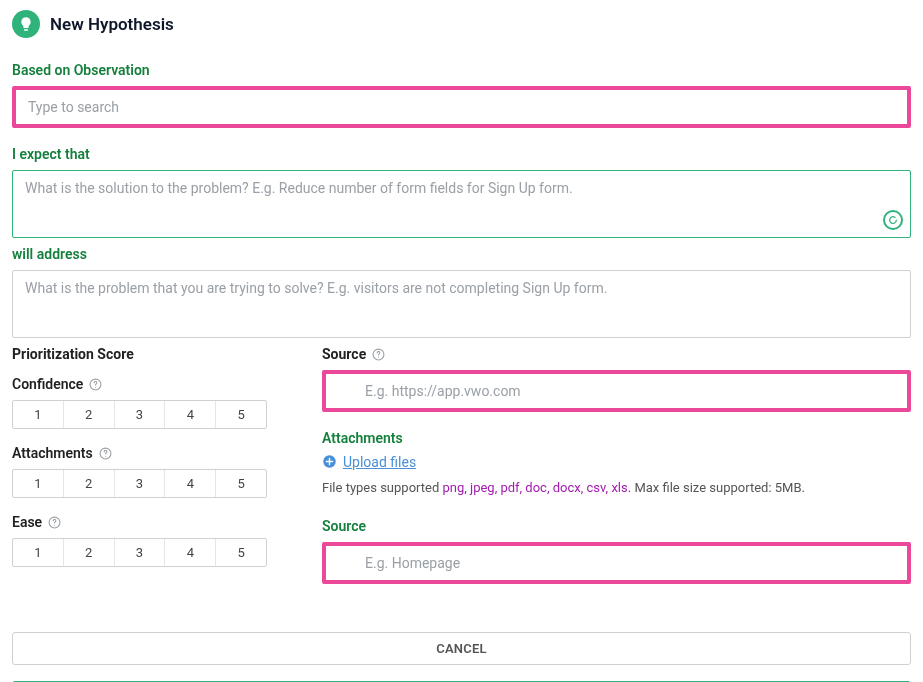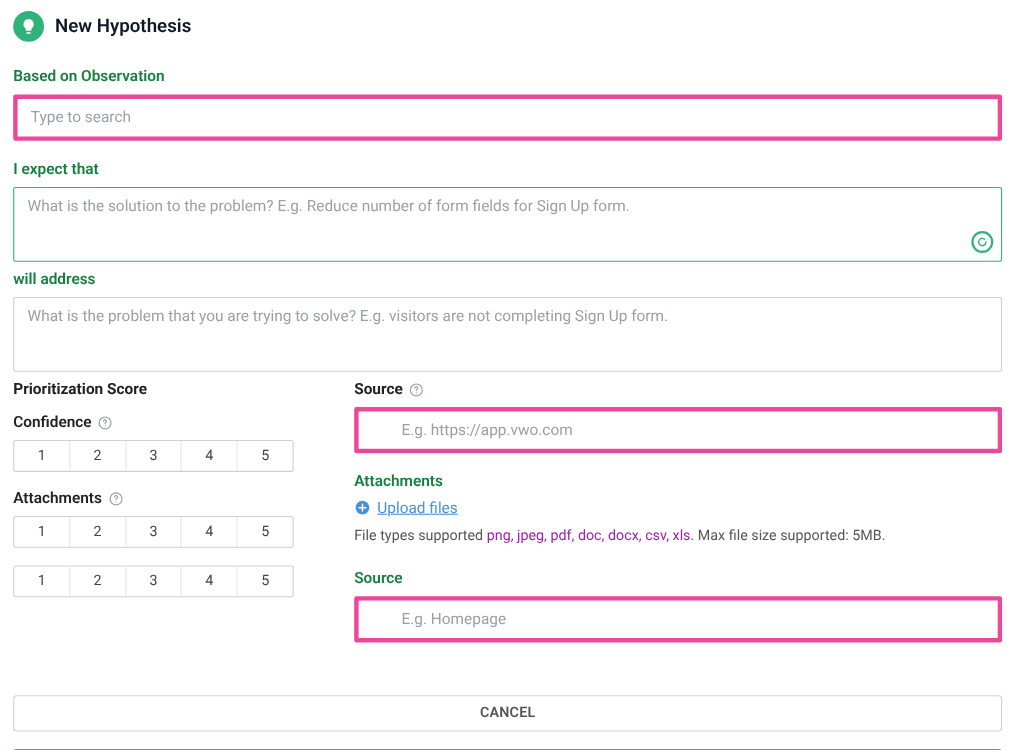--- a/index.html
+++ b/index.html
@@ -273,20 +273,30 @@
         </span>
     </div>
     <div class="score-row">
       <div class="score-cell">1</div>
       <div class="score-cell">2</div>
       <div class="score-cell">3</div>
       <div class="score-cell">4</div>
       <div class="score-cell">5</div>
     </div>
 
+    <div class="score-label">
+      <span>Ease</span>
+      <span class="help-icon">
+          <svg width="13" height="13" viewBox="0 0 24 24" fill="currentColor">
+            <circle cx="12" cy="12" r="10" fill="none" stroke="currentColor" stroke-width="2"></circle>
+            <path d="M9.5 9a2.5 2.5 0 1 1 3.5 2.3c-.8.4-1 1-1 1.7" stroke="currentColor" stroke-width="2" fill="none" stroke-linecap="round"></path>
+            <circle cx="12" cy="17" r="1"></circle>
+          </svg>
+        </span>
+    </div>
     <div class="score-row">
       <div class="score-cell">1</div>
       <div class="score-cell">2</div>
       <div class="score-cell">3</div>
       <div class="score-cell">4</div>
       <div class="score-cell">5</div>
     </div>
   </div>
 
   <div class="col-right">

